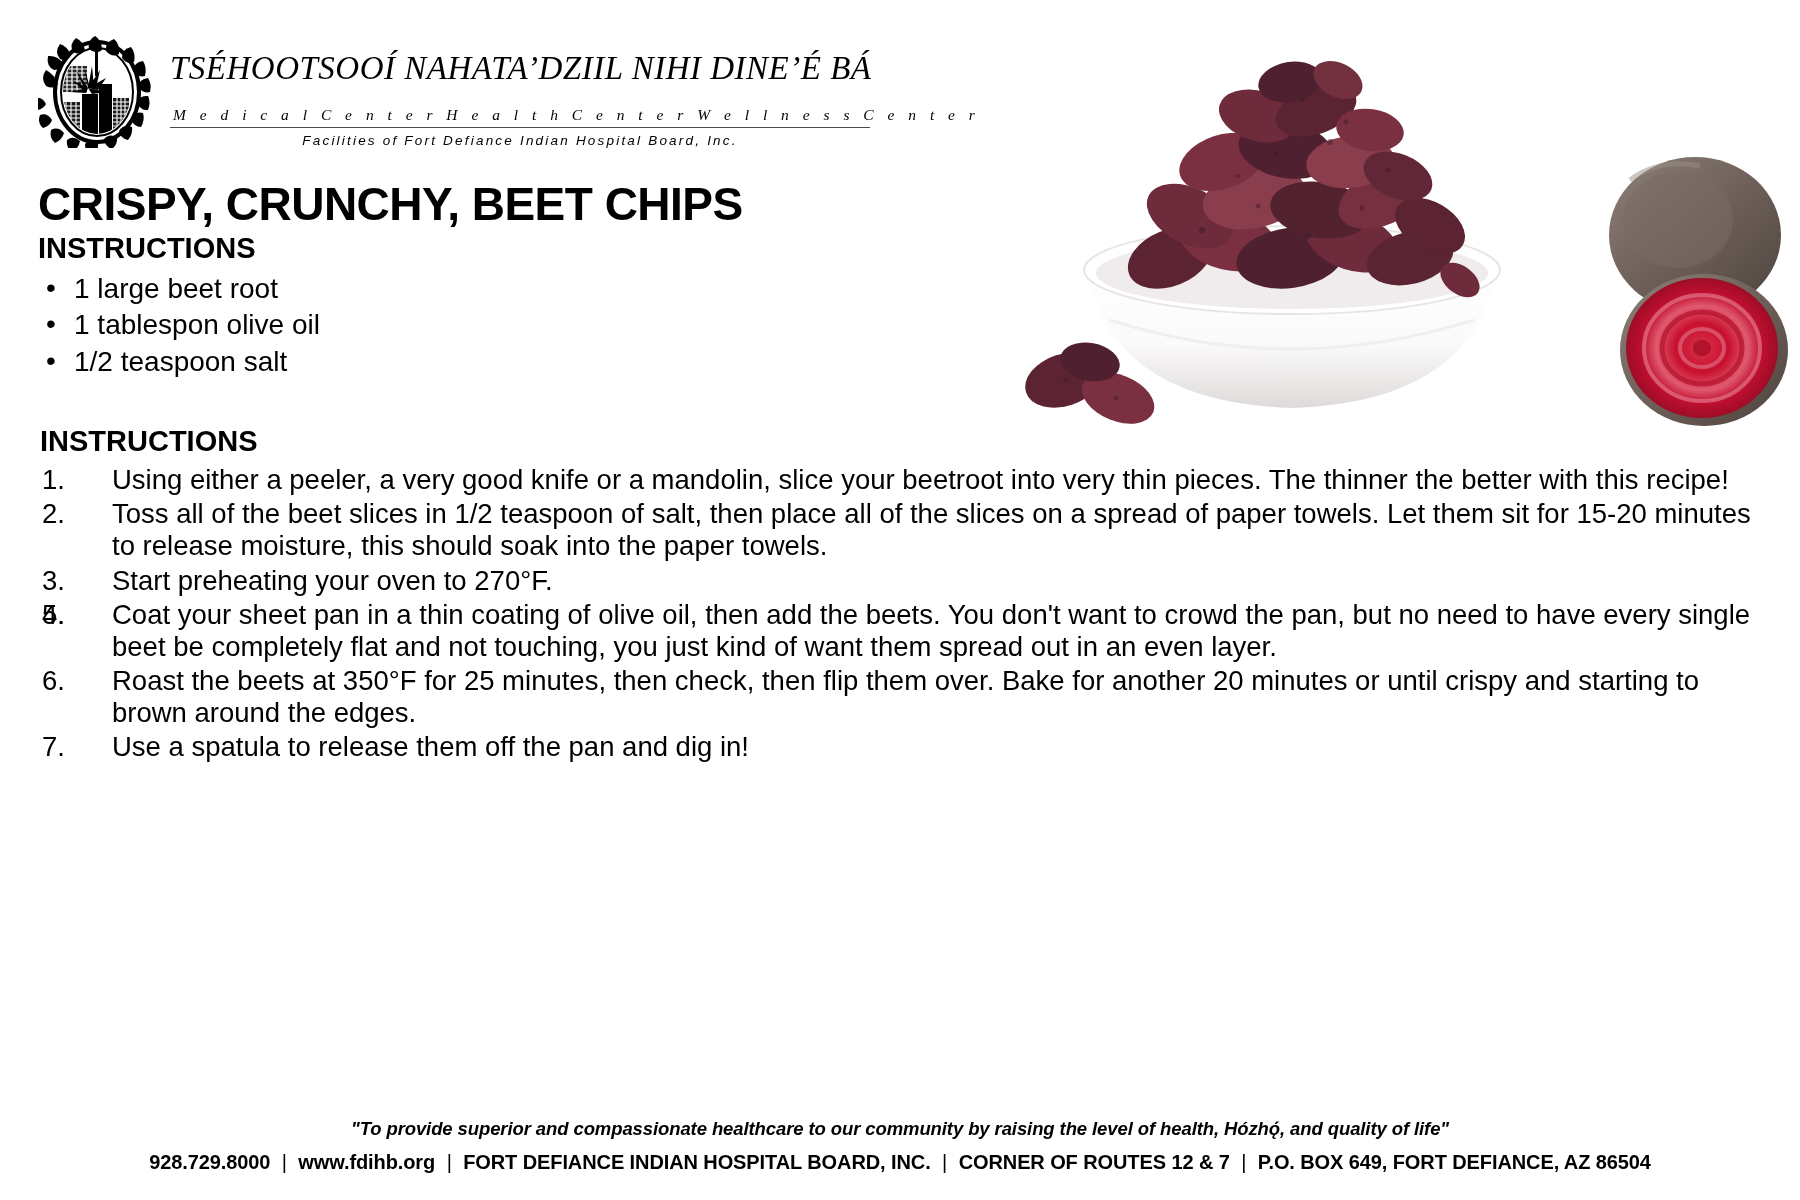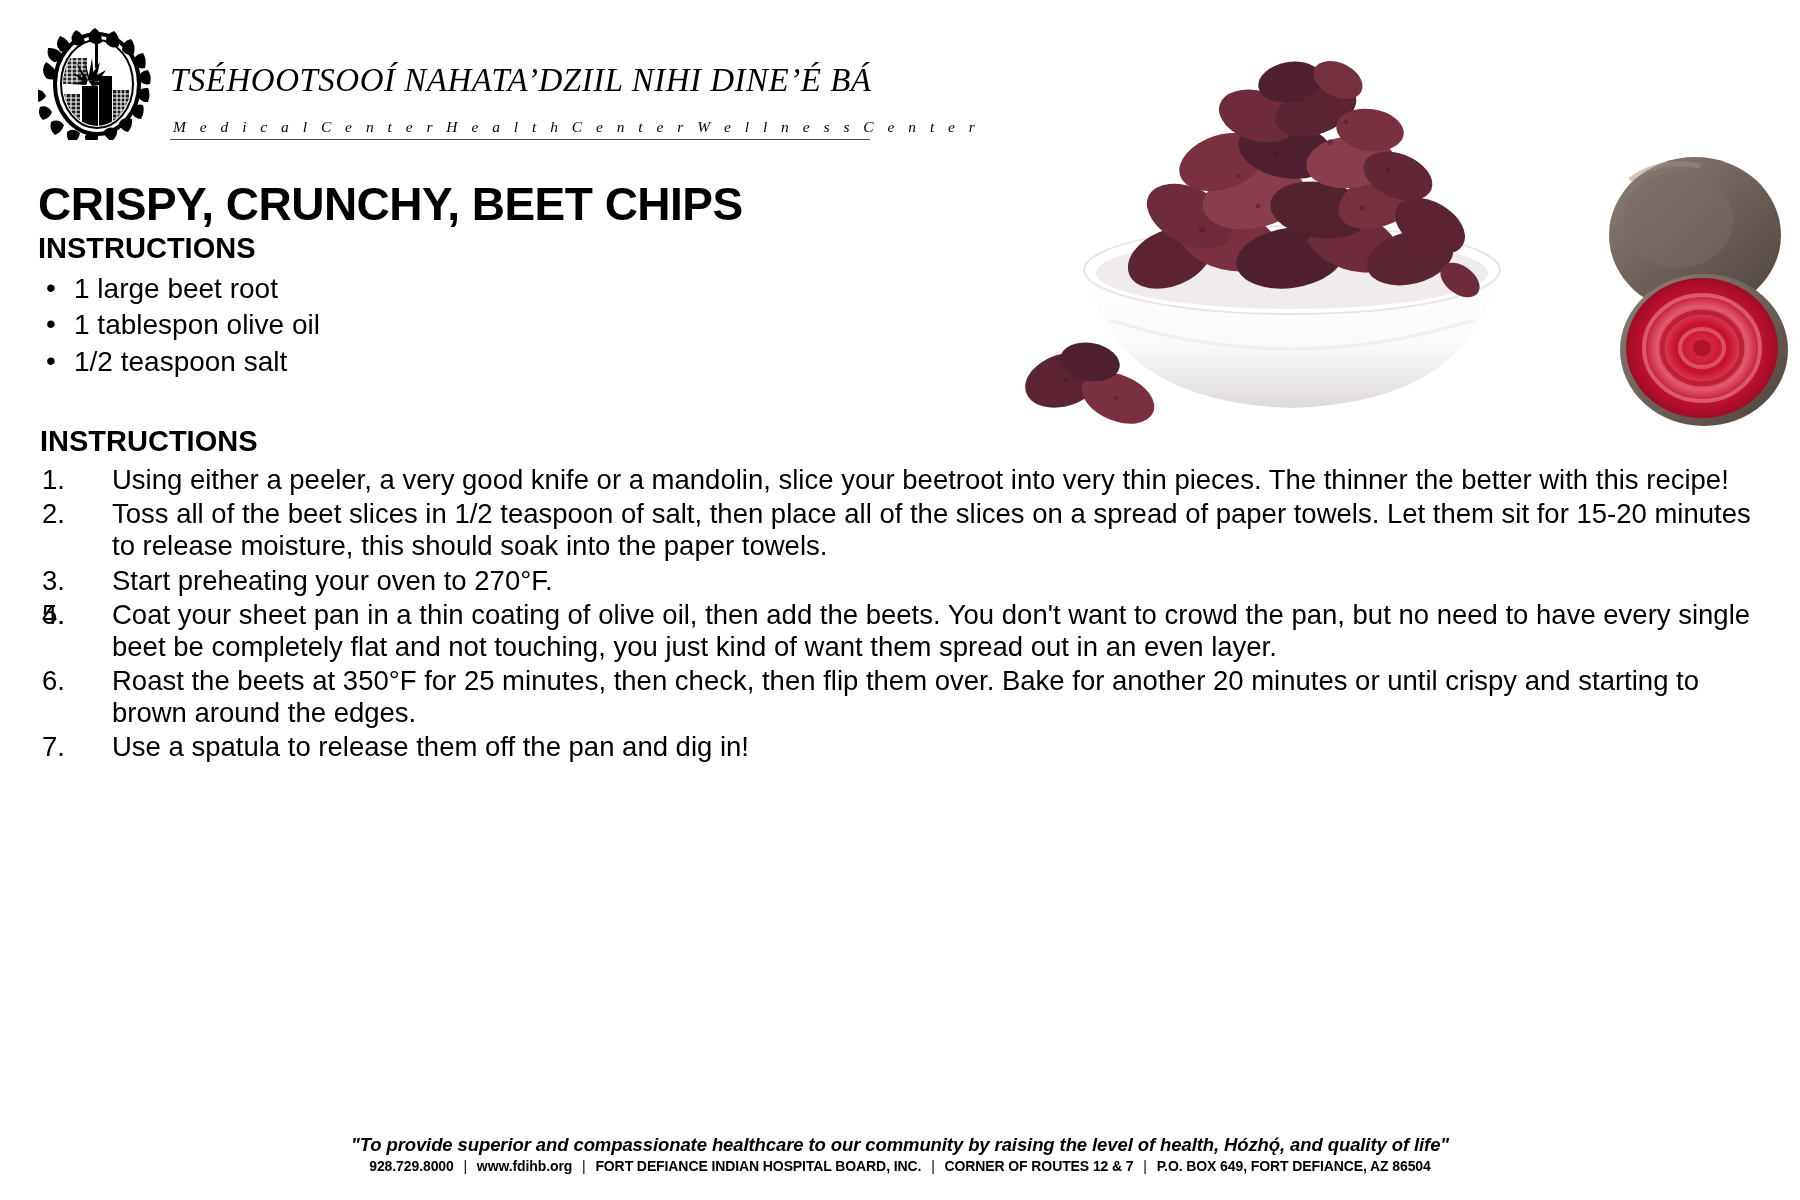--- a/index.html
+++ b/index.html
@@ -103,22 +103,22 @@
   }
   .photo svg { display:block; }
 
   
   .footer { position: absolute; left: 0; right: 0; bottom: 26px; text-align: center; }
   .mission {
     font-size: 18.5px; font-style: italic; font-weight: 600;
     letter-spacing: -0.1px;
   }
   .contact {
-    margin-top: 2px;
-    font-size: 14px; font-weight: 700; letter-spacing: -0.1px;
+    margin-top: 11px;
+    font-size: 20px; font-weight: 700; letter-spacing: -0.1px;
   }
   .contact .sep { padding: 0 6px; font-weight: 400; }
 </style>
 </head>
 <body>
 
 <div class="page">
 
   <div class="header">
 
@@ -212,20 +212,21 @@
             <line x1="38" y1="66" x2="38" y2="98"></line>
           </g>
         </g>
       </svg>
     </div>
 
     <div class="org-block">
       <div class="org-names">TSÉHOOTSOOÍ  NAHATA’DZIIL  NIHI DINE’É BÁ</div>
       <div class="org-sub">M e d i c a l   C e n t e r   H e a l t h   C e n t e r   W e l l n e s s   C e n t e r</div>
       <div class="org-rule"></div>
+      <div class="org-foot">Facilities of Fort Defiance Indian Hospital Board, Inc.</div>
     </div>
   </div>
 
   <h1 class="recipe-title">CRISPY, CRUNCHY, BEET CHIPS</h1>
 
   <div class="ingredients">
     <div class="section-head">INSTRUCTIONS</div>
     <ul class="ing-list">
       <li>
         <span class="bullet">•</span>

